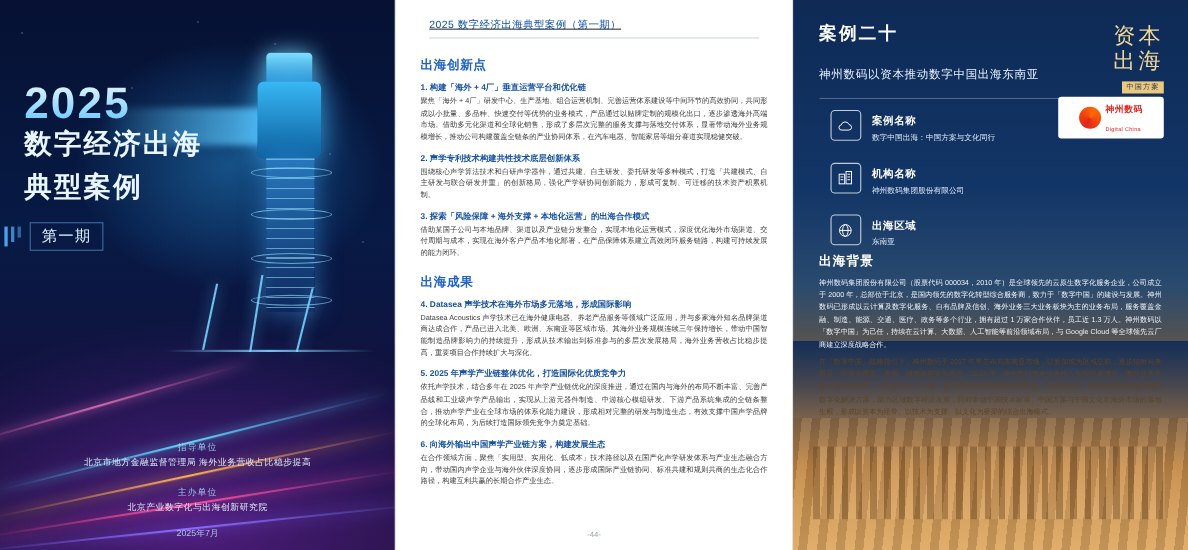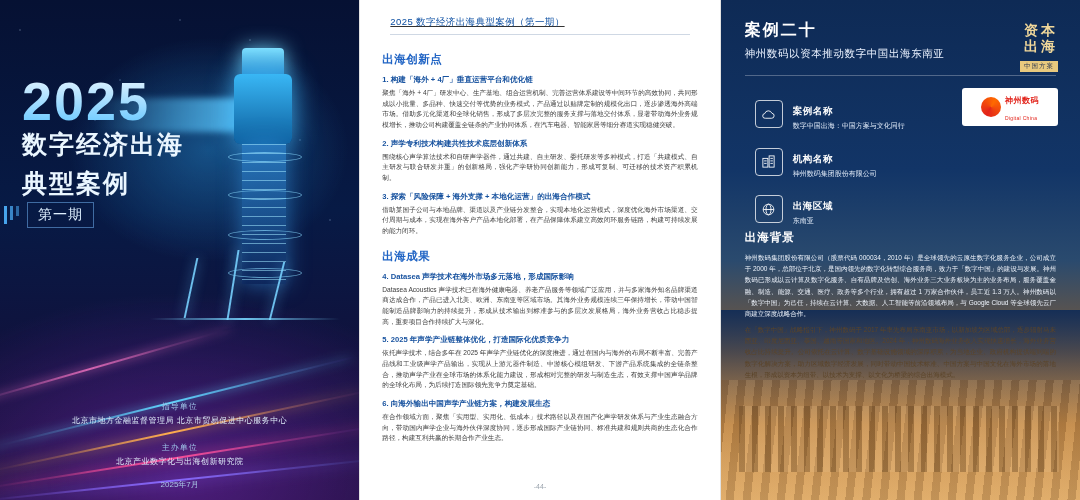--- a/index.html
+++ b/index.html
@@ -66,21 +66,21 @@
     background:linear-gradient(90deg,rgba(90,190,255,0),rgba(120,215,255,.9),rgba(90,190,255,0));}
   .swirls{position:absolute;left:0;bottom:0;width:360px;height:210px;overflow:hidden;}
   .swirl{position:absolute;height:2px;border-radius:50%;filter:blur(.4px);}
   .sw1{left:-40px;bottom:40px;width:420px;background:linear-gradient(90deg,rgba(255,90,160,0),#ff4f9a,rgba(120,80,255,.1));transform:rotate(-9deg);box-shadow:0 0 12px #ff4f9a;}
   .sw2{left:-30px;bottom:66px;width:400px;background:linear-gradient(90deg,rgba(255,170,80,0),#ffae4d,rgba(255,100,200,.1));transform:rotate(-12deg);box-shadow:0 0 12px #ffae4d;}
   .sw3{left:-50px;bottom:18px;width:440px;background:linear-gradient(90deg,rgba(120,90,255,0),#8a6bff,rgba(60,190,255,.1));transform:rotate(-6deg);box-shadow:0 0 14px #8a6bff;}
   .sw4{left:-20px;bottom:96px;width:380px;background:linear-gradient(90deg,rgba(90,220,255,0),#5fd6ff,rgba(120,80,255,.1));transform:rotate(-14deg);box-shadow:0 0 10px #5fd6ff;}
   .sw5{left:-60px;bottom:130px;width:300px;background:linear-gradient(90deg,rgba(255,120,200,0),rgba(255,120,200,.8),rgba(255,120,200,0));transform:rotate(-16deg);box-shadow:0 0 10px #ff78c8;}
 
   .cov-title{position:absolute;left:22px;top:74px;}
-  .cov-year{font-size:54px;font-weight:700;letter-spacing:2px;
+  .cov-year{font-size:40px;font-weight:700;letter-spacing:2px;
     background:linear-gradient(180deg,#e9f6ff,#63c6ff);-webkit-background-clip:text;background-clip:text;color:transparent;
     line-height:1;}
   .cov-l1{font-size:25px;font-weight:700;letter-spacing:2px;color:#eaf6ff;}
   .cov-l2{margin-top:6px;font-size:25px;font-weight:700;letter-spacing:2px;color:#eaf6ff;}
   .issue{position:absolute;left:4px;top:202px;display:flex;align-items:center;}
   .issue .bars{display:flex;gap:3px;margin-right:8px;}
   .issue .bars i{display:block;width:3px;height:18px;background:#4fb4ff;opacity:.9;}
   .issue .bars i:nth-child(2){height:14px;opacity:.7}
   .issue .bars i:nth-child(3){height:10px;opacity:.5}
   .issue .txt{font-size:14px;letter-spacing:1px;color:#dff0ff;border:1px solid rgba(120,190,255,.5);padding:3px 10px;}
@@ -108,23 +108,23 @@
     color:#fff;}
   .cp-photo{position:absolute;left:0;right:0;bottom:0;height:190px;
     background:linear-gradient(180deg,rgba(18,44,86,.95) 0%,rgba(60,70,90,.55) 28%,rgba(196,138,72,.55) 60%,rgba(226,176,110,.85) 100%);}
   .cp-photo:before{content:"";position:absolute;left:0;right:0;bottom:0;height:120px;
     background:repeating-linear-gradient(96deg,rgba(120,80,40,.30) 0 8px,rgba(220,170,110,.22) 8px 17px);}
   .cp-photo:after{content:"";position:absolute;left:18px;bottom:28px;width:320px;height:66px;
     background:repeating-linear-gradient(90deg,rgba(90,60,30,.35) 0 6px,rgba(240,200,150,.20) 6px 13px);
     filter:blur(.6px);}
   .cp-inner{position:relative;padding:20px 24px 0 24px;}
   .cp-case{font-size:16px;font-weight:700;letter-spacing:2px;color:#fff;}
-  .cp-sub{margin-top:6px;font-size:10.5px;letter-spacing:.6px;color:#eaf2ff;}
+  .cp-sub{margin-top:20px;font-size:10.5px;letter-spacing:.6px;color:#eaf2ff;}
   .badge{position:absolute;right:22px;top:22px;text-align:right;}
-  .badge .b1,.badge .b2{font-size:14px;font-weight:700;color:#f0d79a;letter-spacing:3px;line-height:1.15;}
+  .badge .b1,.badge .b2{font-size:20px;font-weight:400;color:#f0d79a;letter-spacing:3px;line-height:1.15;}
   .badge .seal{display:inline-block;margin-top:4px;padding:1px 4px;font-size:6.5px;color:#2a3550;background:#e9c97e;letter-spacing:1px;}
   .cp-rule{margin:14px 24px 0 24px;height:1px;background:rgba(255,255,255,.28);}
   .logo-card{position:absolute;right:22px;top:88px;width:96px;height:38px;background:#fff;border-radius:3px;
     display:flex;align-items:center;justify-content:center;gap:4px;}
   .logo-mark{width:20px;height:20px;border-radius:50%;
     background:conic-gradient(from 210deg,#e2231a,#ff6a00,#e2231a);}
   .logo-txt{line-height:1.05;text-align:left;}
   .logo-cn{font-size:8px;font-weight:700;color:#e2231a;letter-spacing:.5px;}
   .logo-en{font-size:5px;color:#e2231a;letter-spacing:.3px;}
   .info{position:absolute;left:34px;top:100px;width:210px;}
@@ -180,21 +180,21 @@
       <span class="bars">
           <i></i>
           <i></i>
           <i></i>
         </span>
       <span class="txt">第一期</span>
     </div>
 
     <div class="cov-foot">
       <div class="lbl">指导单位</div>
-      <div class="org">北京市地方金融监督管理局    北京市贸易促进中心服务中心</div>
+      <div class="org">北京市地方金融监督管理局    海外业务营收占比稳步提高</div>
       <div class="lbl">主办单位</div>
       <div class="org">北京产业数字化与出海创新研究院</div>
       <div class="date">2025年7月</div>
     </div>
   </section>
 
   <section class="textpage">
     <div class="tp-head">
       <div class="ht">2025 数字经济出海典型案例（第一期）</div>
       <div class="rule"></div>

